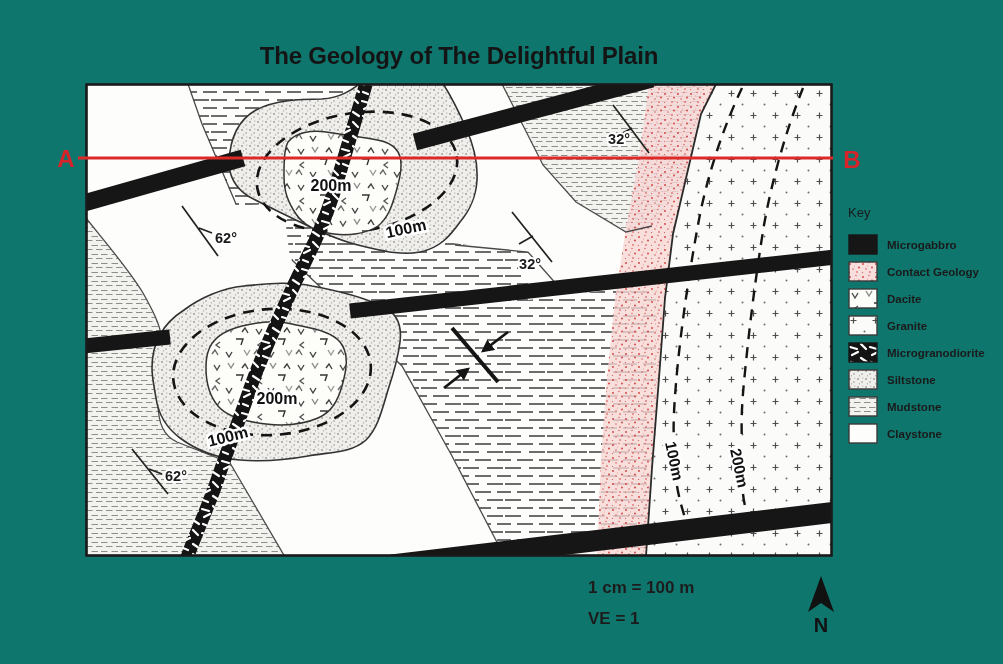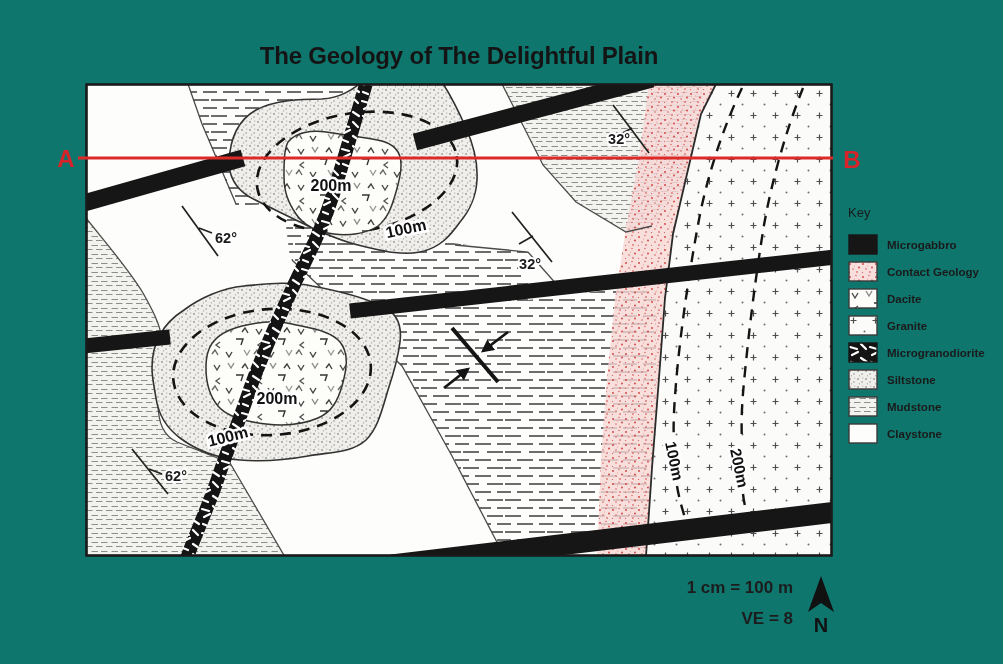--- a/index.html
+++ b/index.html
@@ -6,21 +6,21 @@
   .page{position:relative;width:1003px;height:664px;background:#0f766e;overflow:hidden;
         font-family:"Liberation Sans",sans-serif;color:#161616;}
   .title{position:absolute;left:86px;top:42px;width:746px;text-align:center;
          font-size:24px;font-weight:700;letter-spacing:-0.2px;color:#141414;}
   .map-svg{position:absolute;left:0;top:0;}
   .legend{position:absolute;left:848px;top:205px;width:150px;}
   .legend-heading{font-size:13px;font-weight:400;margin-bottom:11px;color:#1a1a1a;}
   .legend-row{display:flex;align-items:center;height:27px;}
   .legend-row svg{flex:0 0 auto;display:block;}
   .legend-label{margin-left:9px;font-size:11.5px;font-weight:600;color:#1a1a1a;white-space:nowrap;}
-  .scale-block{position:absolute;left:600px;top:577px;width:193px;text-align:right;padding-right:12px;}
+  .scale-block{position:absolute;left:588px;top:577px;width:193px;padding-right:12px;}
   .scale-line{font-size:17px;font-weight:600;color:#1c1c1c;line-height:22px;}
   .scale-line + .scale-line{margin-top:9px;}
   .north{position:absolute;left:804px;top:572px;}
   text{font-family:"Liberation Sans",sans-serif;}
 </style>
 </head>
 <body>
 
 <div class="page">
 
@@ -236,21 +236,21 @@
     <div class="legend-row">
       <svg width="30" height="21">
         <rect x="1" y="1" width="28" height="19" fill="#fdfdfb" stroke="#3a3a3a" stroke-width="1.4"></rect>
       </svg>
       <span class="legend-label">Claystone</span>
     </div>
   </div>
 
   <div class="scale-block">
     <div class="scale-line">1 cm = 100 m</div>
-    <div class="scale-line">VE = 8</div>
+    <div class="scale-line">VE = 1</div>
   </div>
 
   <svg class="north" width="34" height="66">
     <polygon points="17,4 4,40 17,31 30,40" fill="#111"></polygon>
     <text x="17" y="60" font-size="20" font-weight="700" fill="#111" text-anchor="middle">N</text>
   </svg>
 
 </div>
 
 </body></html>

